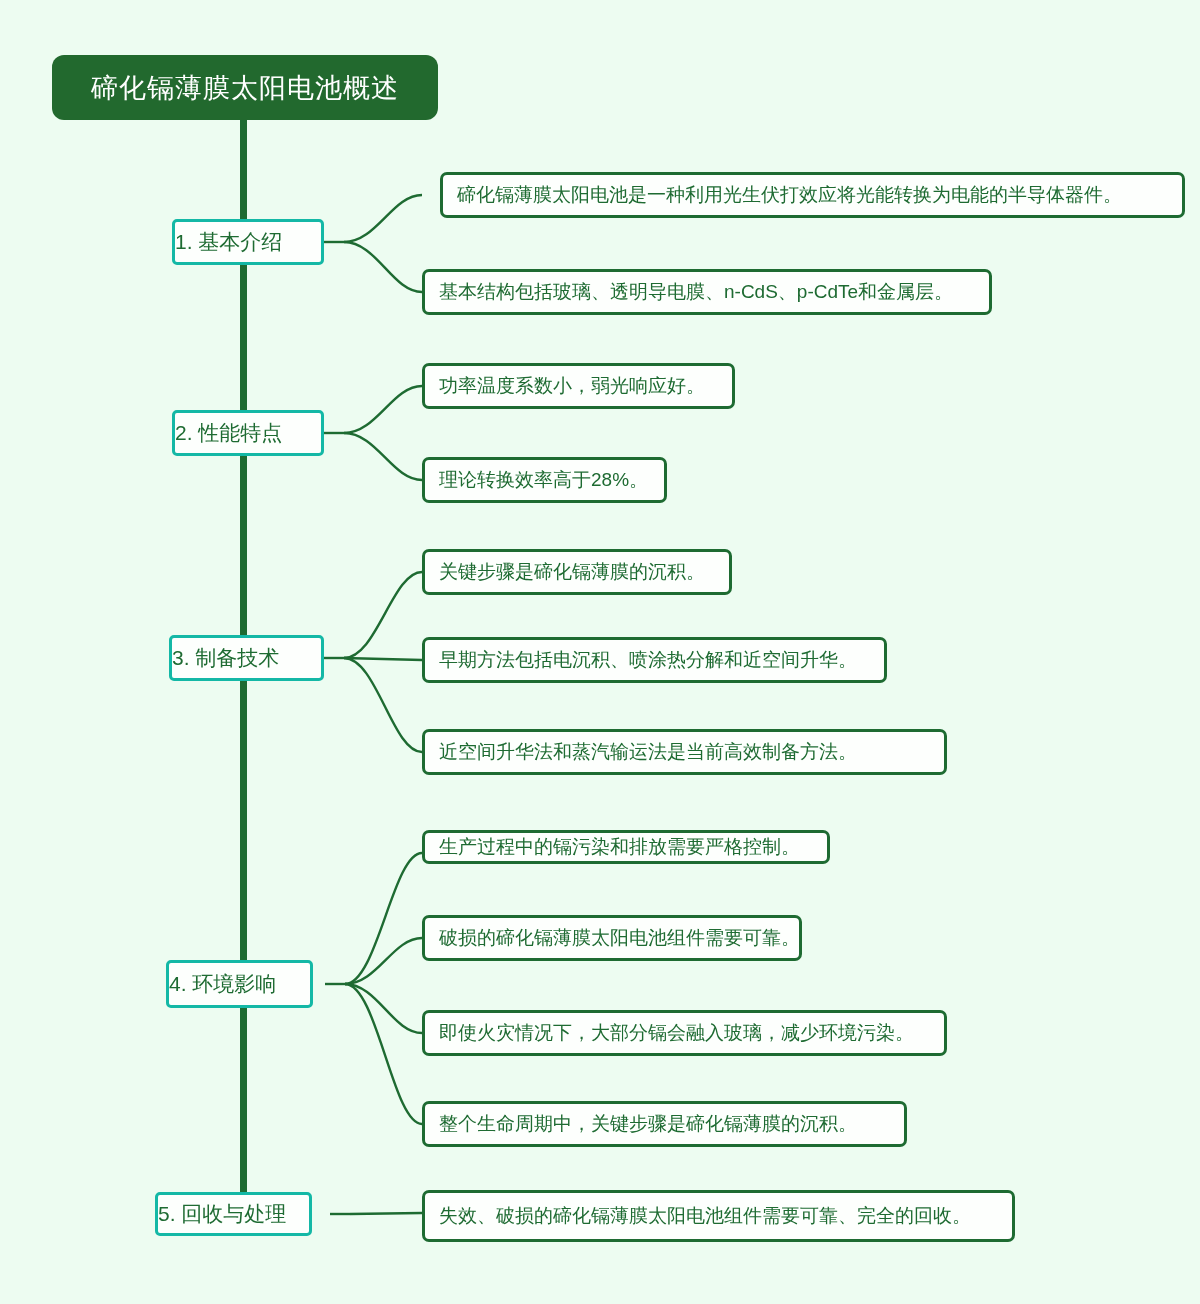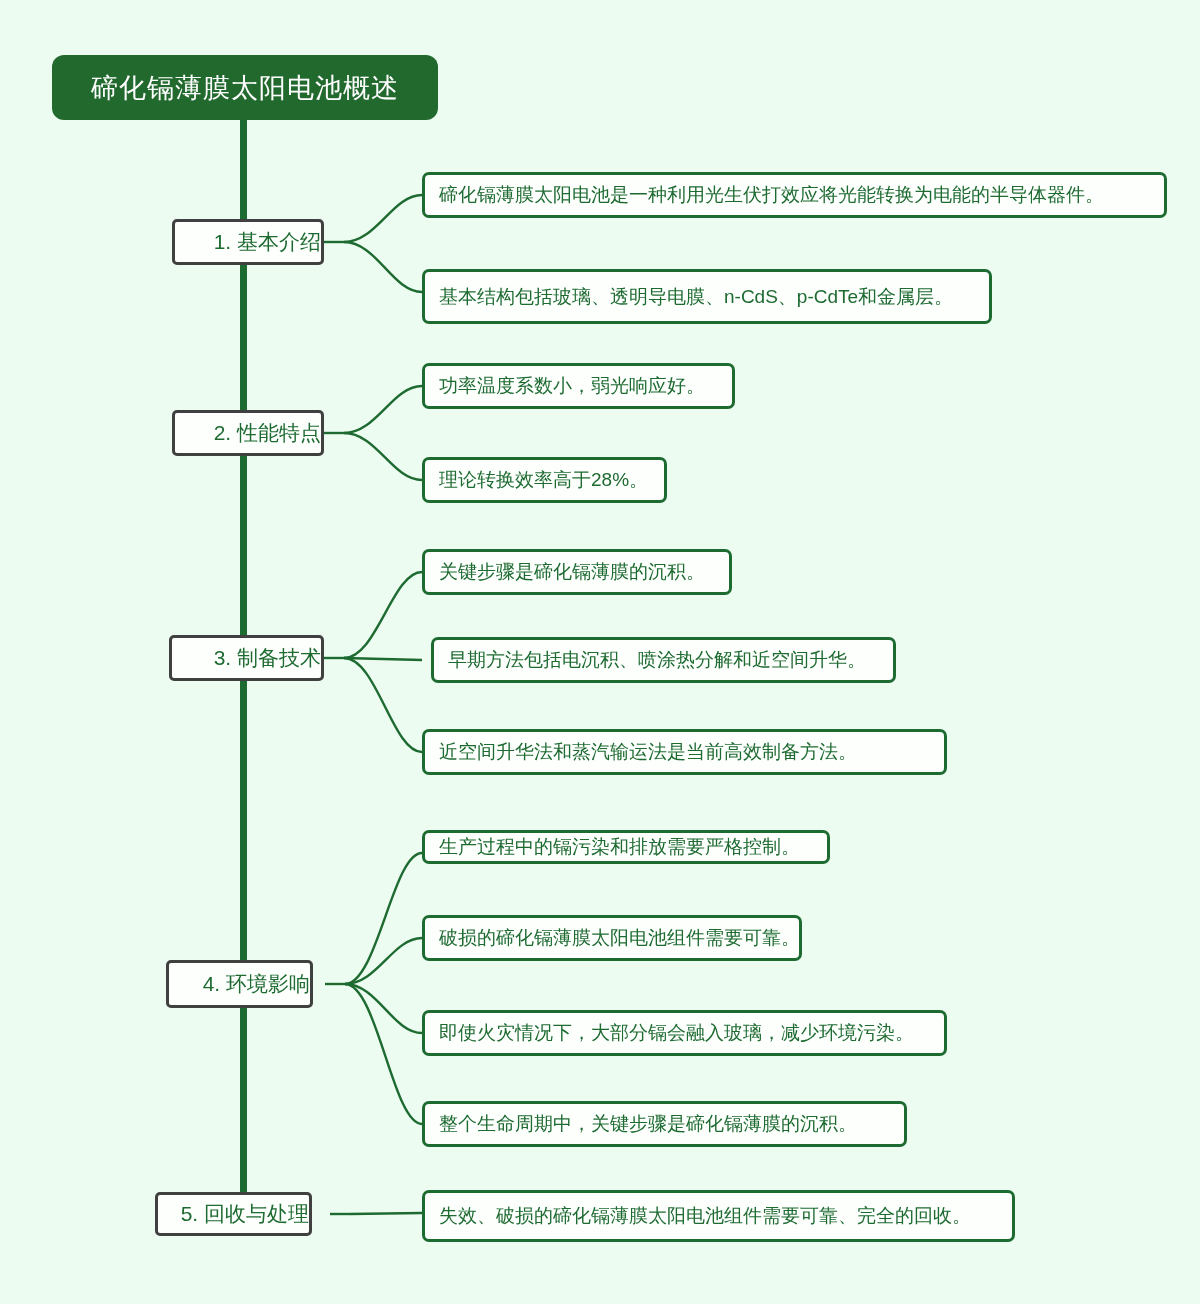--- a/index.html
+++ b/index.html
@@ -40,26 +40,26 @@
     justify-content: center;
     font-size: 27px;
     letter-spacing: 1px;
     box-sizing: border-box;
     padding: 0 42px;
     white-space: nowrap;
   }
   .branch-node {
     position: absolute;
     background: #fdfffd;
-    border: 3px solid #404040;
+    border: 3px solid #14b8a6;
     border-radius: 5px;
     color: #1e6b32;
     display: flex;
     align-items: center;
-    justify-content: flex-end;
+    justify-content: flex-start;
     font-size: 21px;
     box-sizing: border-box;
     white-space: nowrap;
     z-index: 3;
   }
   .leaf-node {
     position: absolute;
     background: #fdfffd;
     border: 3px solid #1e6b32;
     border-radius: 7px;
@@ -103,42 +103,42 @@
   <div class="trunk" id="trunk" style="left: 240px; top: 120px; width: 7px; height: 1075px;"></div>
 
   <div class="root-node" id="root-node" style="left: 52px; top: 55px; width: 386px; height: 65px;">
     <span>碲化镉薄膜太阳电池概述</span>
   </div>
 
   <div id="nodes-layer">
       <div class="branch-node" style="left: 172px; top: 219px; width: 152px; height: 46px;">
         <span>1. 基本介绍</span>
       </div>
-      <div class="leaf-node" style="left: 422px; top: 172px; width: 745px; height: 46px;">
+      <div class="leaf-node" style="left: 440px; top: 172px; width: 745px; height: 46px;">
         <span>碲化镉薄膜太阳电池是一种利用光生伏打效应将光能转换为电能的半导体器件。</span>
       </div>
-      <div class="leaf-node" style="left: 422px; top: 269px; width: 570px; height: 55px;">
+      <div class="leaf-node" style="left: 422px; top: 269px; width: 570px; height: 46px;">
         <span>基本结构包括玻璃、透明导电膜、n-CdS、p-CdTe和金属层。</span>
       </div>
       <div class="branch-node" style="left: 172px; top: 410px; width: 152px; height: 46px;">
         <span>2. 性能特点</span>
       </div>
       <div class="leaf-node" style="left: 422px; top: 363px; width: 313px; height: 46px; border-radius: 7px;">
         <span>功率温度系数小，弱光响应好。</span>
       </div>
       <div class="leaf-node" style="left: 422px; top: 457px; width: 245px; height: 46px;">
         <span>理论转换效率高于28%。</span>
       </div>
       <div class="branch-node" style="left: 169px; top: 635px; width: 155px; height: 46px;">
         <span>3. 制备技术</span>
       </div>
       <div class="leaf-node" style="left: 422px; top: 549px; width: 310px; height: 46px;">
         <span>关键步骤是碲化镉薄膜的沉积。</span>
       </div>
-      <div class="leaf-node" style="left: 422px; top: 637px; width: 465px; height: 46px; margin-left: 9px;">
+      <div class="leaf-node" style="left: 422px; top: 637px; width: 465px; height: 46px;">
         <span>早期方法包括电沉积、喷涂热分解和近空间升华。</span>
       </div>
       <div class="leaf-node" style="left: 422px; top: 729px; width: 525px; height: 46px;">
         <span>近空间升华法和蒸汽输运法是当前高效制备方法。</span>
       </div>
       <div class="branch-node" style="left: 166px; top: 960px; width: 147px; height: 48px;">
         <span>4. 环境影响</span>
       </div>
       <div class="leaf-node" style="left: 422px; top: 830px; width: 408px; height: 34px;">
         <span>生产过程中的镉污染和排放需要严格控制。</span>

